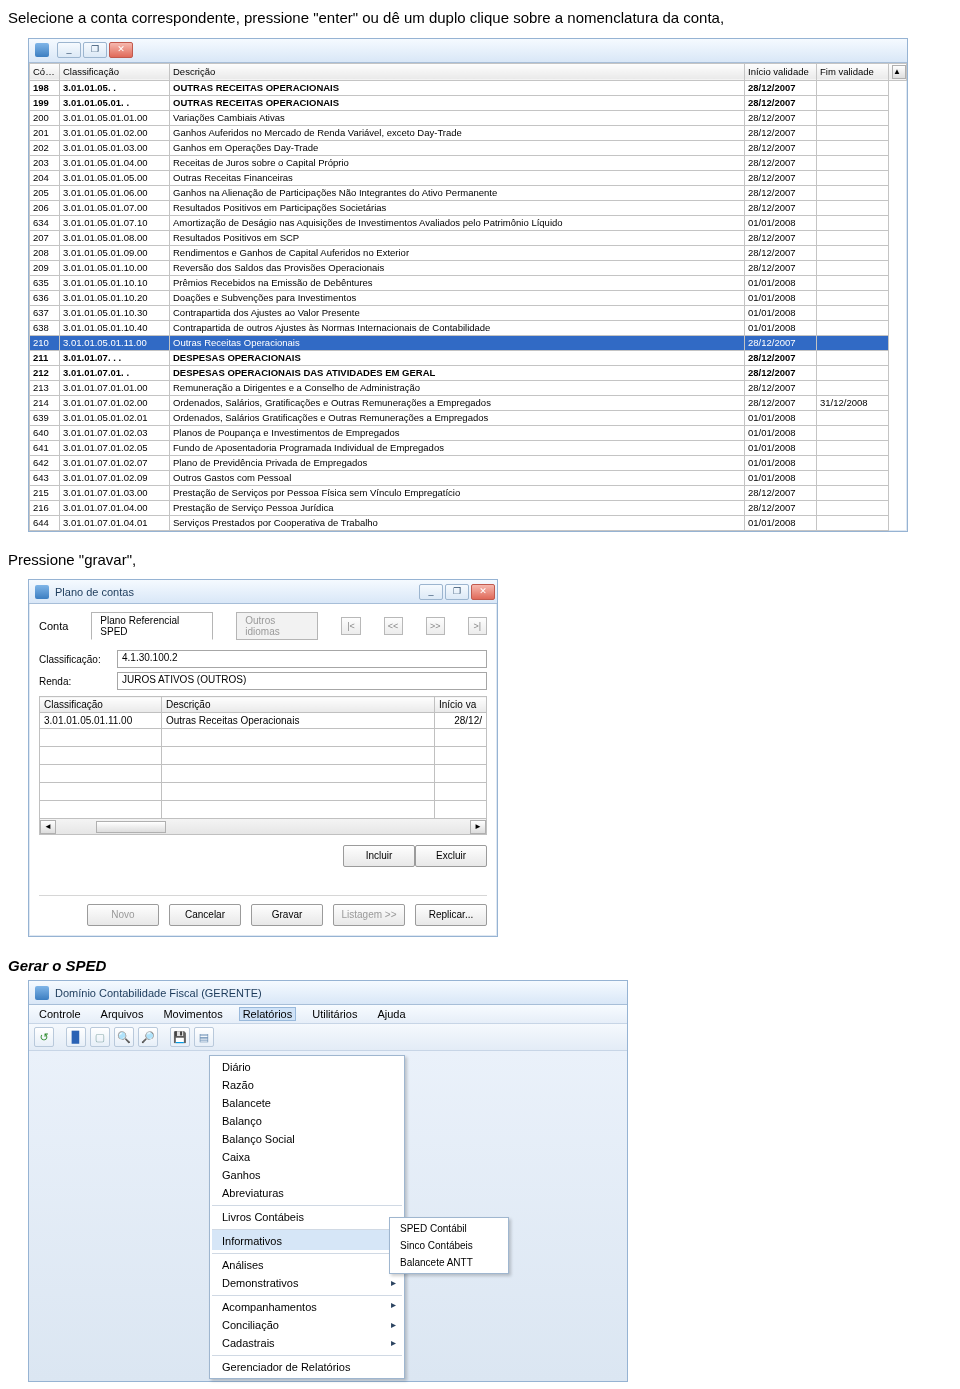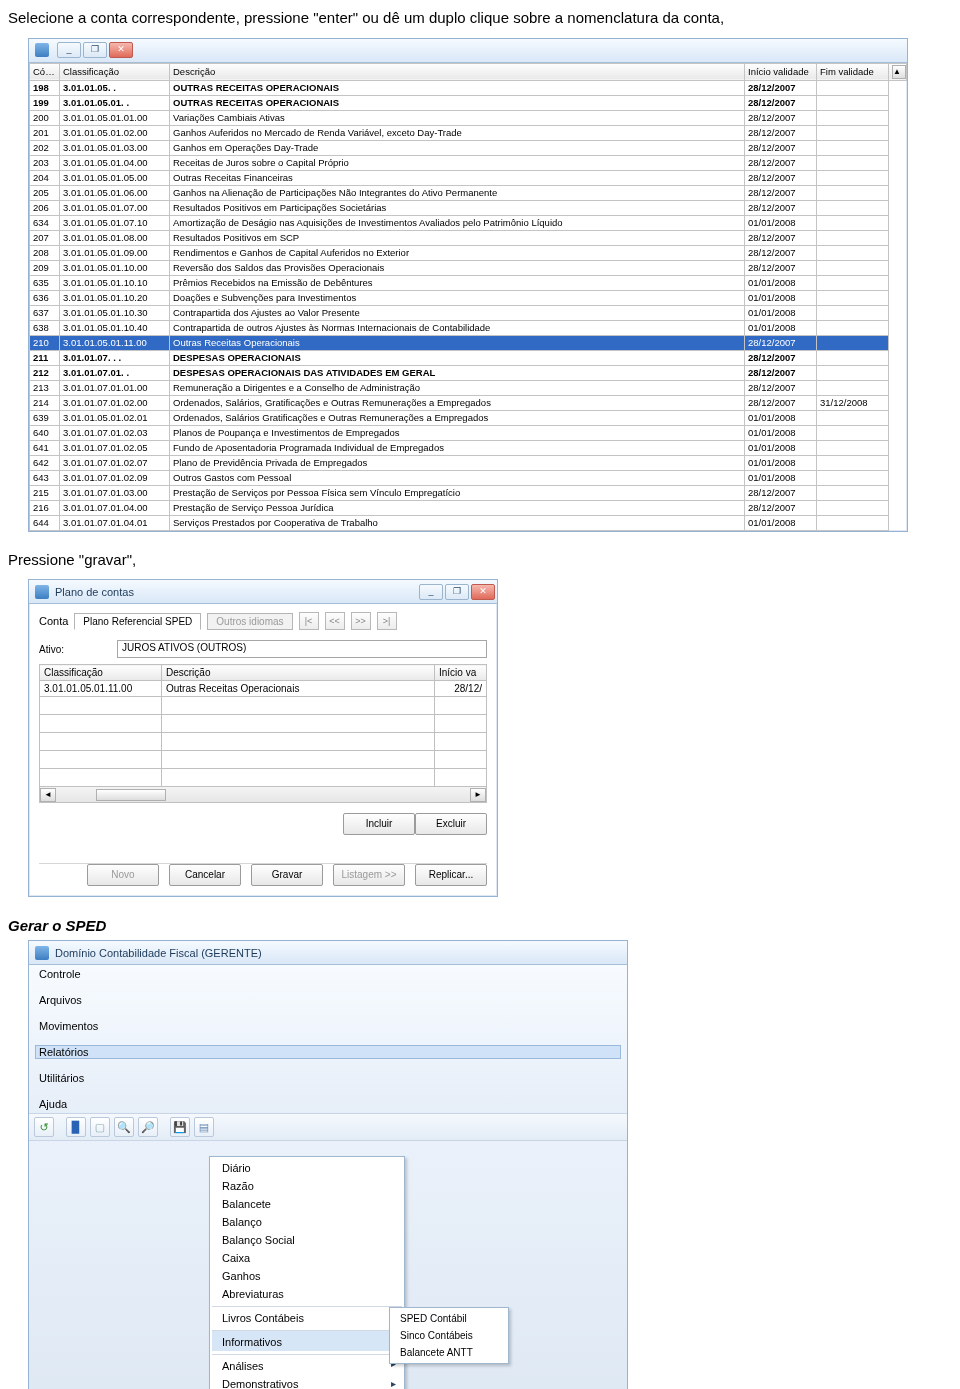--- a/index.html
+++ b/index.html
@@ -91,21 +91,21 @@
   .scrollbtn {
     width:14px;height:14px;
     background:linear-gradient(#fefefe,#dedede);
     border:1px solid #b0b0b0;
     font-size:8px;line-height:12px;
     margin:0 auto;
   }
   
   .win2 { width: 470px; margin-top: 6px; }
   .win2 .body { padding: 8px 10px 10px 10px; font-size: 11px; }
-  .tabrow { display:flex; align-items:center; gap:6px; margin-bottom:10px; }
+  .tabrow { display:flex; align-items:center; gap:23px; margin-bottom:10px; }
   .tabrow .tab {
     border:1px solid #b5b5b5;
     border-bottom:1px solid #fff;
     background:#fff;
     padding:2px 8px;
     font-size:10px;
   }
   .tabrow .tab.dis { color:#9a9a9a; background:#f2f2f2; border-bottom-color:#b5b5b5;}
   .tabrow .navb {
     width:20px;height:18px;
@@ -136,58 +136,58 @@
   .grid2 .g2-c1{width:122px;} .grid2 .g2-c2{width:auto;} .grid2 .g2-c3{width:52px;}
   .grid2 tr.empty td{ height:18px; }
   .hscroll {
     height:16px;border:1px solid #c0c0c0;border-top:none;
     background:linear-gradient(#f4f4f4,#e6e6e6);
     display:flex;align-items:center;justify-content:space-between;
   }
   .hscroll .sbtn{width:16px;height:14px;border:1px solid #b0b0b0;background:linear-gradient(#fff,#ddd);font-size:8px;text-align:center;line-height:12px;}
   .hscroll .thumb{width:70px;height:12px;border:1px solid #b0b0b0;background:linear-gradient(#fff,#ddd);margin-left:40px;}
   .btnrow{display:flex;justify-content:flex-end;margin-top:10px;}
-  .btnrow2{display:flex;justify-content:flex-end;gap:10px;margin-top:28px;border-top:1px solid #d6d6d6;}
+  .btnrow2{display:flex;justify-content:flex-end;gap:10px;margin-top:28px;border-top:1px solid #d6d6d6;padding-top:8px;}
   .pbtn{
     min-width:72px;height:22px;
     border:1px solid #9b9b9b;
     background:linear-gradient(#fefefe,#e8e8e8);
     font-size:10px;text-align:center;line-height:20px;
     border-radius:2px;
     text-decoration: underline;
     text-decoration-color: transparent;
   }
   .pbtn.dis{color:#9a9a9a;}
   
   .sect{font-weight:bold;font-style:italic;margin:20px 0 6px 0;}
 
   
   .win3{ width:600px; margin-left:20px; font-size:11px;}
   .win3 .titlebar .ttxt{font-size:11px;}
   .menubar{
     background:linear-gradient(#f7fbff,#e6eef8);
     border-bottom:1px solid #c7d5e6;
     padding:2px 6px;
-    display:flex;gap:12px;font-size:11px;flex-direction:column;
+    display:flex;gap:12px;font-size:11px;
   }
   .menubar .mit{padding:1px 4px;}
   .menubar .mit.open{background:#cfe2f7;border:1px solid #99b9db;padding:0 3px;}
   .toolbar{
     background:linear-gradient(#f5f9fd,#e3ecf6);
     border-bottom:1px solid #c7d5e6;
     padding:3px 5px;display:flex;gap:4px;
   }
   .tbtn{width:20px;height:20px;border:1px solid #b9c9db;background:linear-gradient(#fff,#e7eff8);border-radius:2px;display:flex;align-items:center;justify-content:center;font-size:11px;}
   .menucol{
     position:relative;
     height:330px;
     background:linear-gradient(#eaf1fa,#dbe6f2);
   }
   .dropdown{
-    position:absolute;left:180px;top:15px;
+    position:absolute;left:180px;top:4px;
     width:196px;
     background:#fff;border:1px solid #9fb6cf;
     box-shadow:2px 2px 3px rgba(0,0,0,.2);
     padding:2px;
   }
   .dropdown .ditem{
     padding:3px 18px 3px 10px;
     font-size:11px;
     position:relative;
   }
@@ -471,21 +471,25 @@
       <span>Conta</span>
       <div class="tab">Plano Referencial SPED</div>
       <div class="tab dis">Outros idiomas</div>
       <div class="navb">|&lt;</div>
       <div class="navb">&lt;&lt;</div>
       <div class="navb">&gt;&gt;</div>
       <div class="navb">&gt;|</div>
     </div>
 
     <div class="frow">
-      <label>Ativo:</label>
+      <label>Classificação:</label>
+      <div class="txt">4.1.30.100.2</div>
+    </div>
+    <div class="frow">
+      <label>Renda:</label>
       <div class="txt">JUROS ATIVOS (OUTROS)</div>
     </div>
 
     <table class="grid2">
       <colgroup>
           <col class="g2-c1">
           <col class="g2-c2">
           <col class="g2-c3">
         </colgroup>
       <thead>

